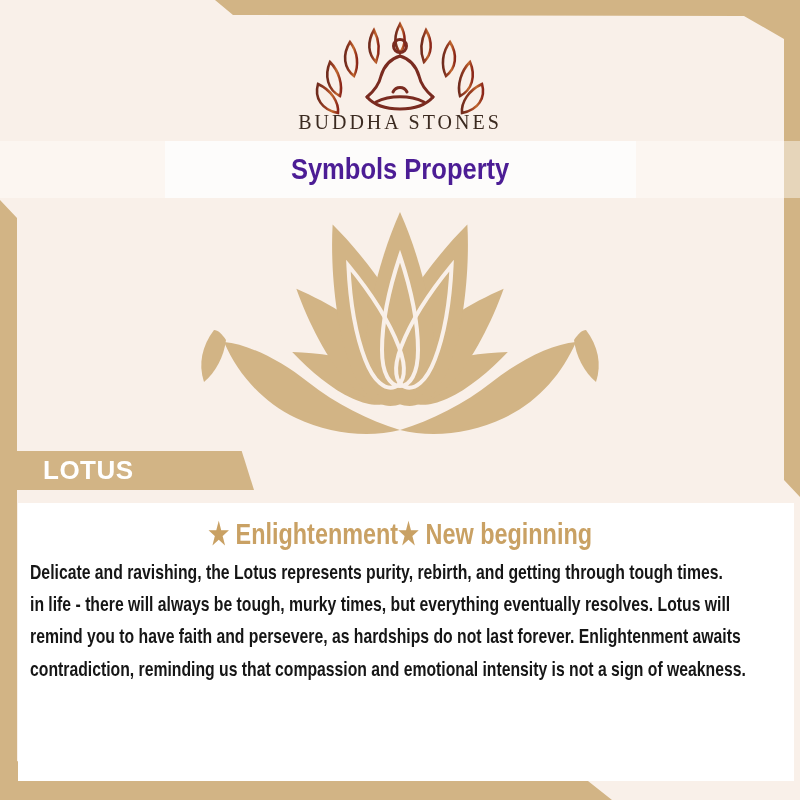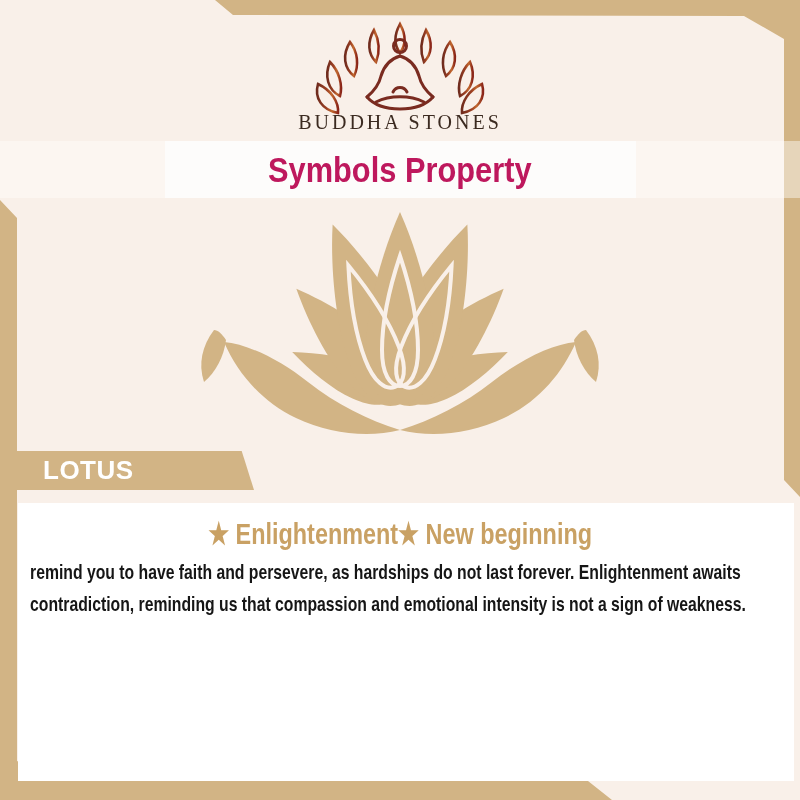--- a/index.html
+++ b/index.html
@@ -5,21 +5,21 @@
   html,body{margin:0;padding:0;}
   body{font-family:"Liberation Sans", sans-serif;}
   .canvas{position:relative;width:800px;height:800px;background:#f9f0e9;overflow:hidden;}
   .abs{position:absolute;}
   svg.layer{position:absolute;left:0;top:0;width:800px;height:800px;pointer-events:none;}
   .title-band{left:0;top:141px;width:800px;height:57px;background:rgba(255,253,250,.45);}
   .title-white{left:165px;top:141px;width:471px;height:57px;background:#fdfcfb;}
   .brand-name{left:0;top:110px;width:800px;height:24px;line-height:24px;text-align:center;
     font-family:"Liberation Serif", serif;font-size:20px;letter-spacing:3px;color:#3b2a20;}
   .page-title{left:0;top:141px;width:800px;height:57px;line-height:57px;text-align:center;
-    font-size:35px;font-weight:bold;color:#be185d;}
+    font-size:29px;font-weight:bold;color:#4c1d95;}
   .page-title .fit{display:inline-block;transform:scaleX(.88);}
   .banner{left:8px;top:451px;width:246px;height:39px;background:#d2b485;
     clip-path:polygon(0 0,95% 0,100% 100%,0 100%);}
   .banner-label{display:block;padding-left:35px;line-height:39px;font-size:26px;font-weight:600;
     color:#ffffff;letter-spacing:.5px;}
   .white-box{left:18px;top:503px;width:776px;height:278px;background:#ffffff;}
   .heading{left:0;top:516px;width:800px;height:36px;line-height:36px;text-align:center;
     font-size:30px;font-weight:bold;color:#c9a164;}
   .heading .fit{display:inline-block;transform:scaleX(.78);white-space:nowrap;}
   .para{left:30px;top:556px;width:760px;}
@@ -100,17 +100,19 @@
     <span class="banner-label">LOTUS SYMBOL</span>
   </div>
 
   <div class="abs white-box"></div>
 
   <div class="abs heading">
     <span class="fit">★ Enlightenment★ New beginning</span>
   </div>
 
   <div class="abs para">
+    <div class="line"><span class="fit">Delicate and ravishing, the Lotus represents purity, rebirth, and getting through tough times.</span></div>
+    <div class="line"><span class="fit">in life - there will always be tough, murky times, but everything eventually resolves. Lotus will</span></div>
     <div class="line"><span class="fit">remind you to have faith and persevere, as hardships do not last forever. Enlightenment awaits</span></div>
     <div class="line"><span class="fit">contradiction, reminding us that compassion and emotional intensity is not a sign of weakness.</span></div>
   </div>
 
 </div>
 
 </body></html>

